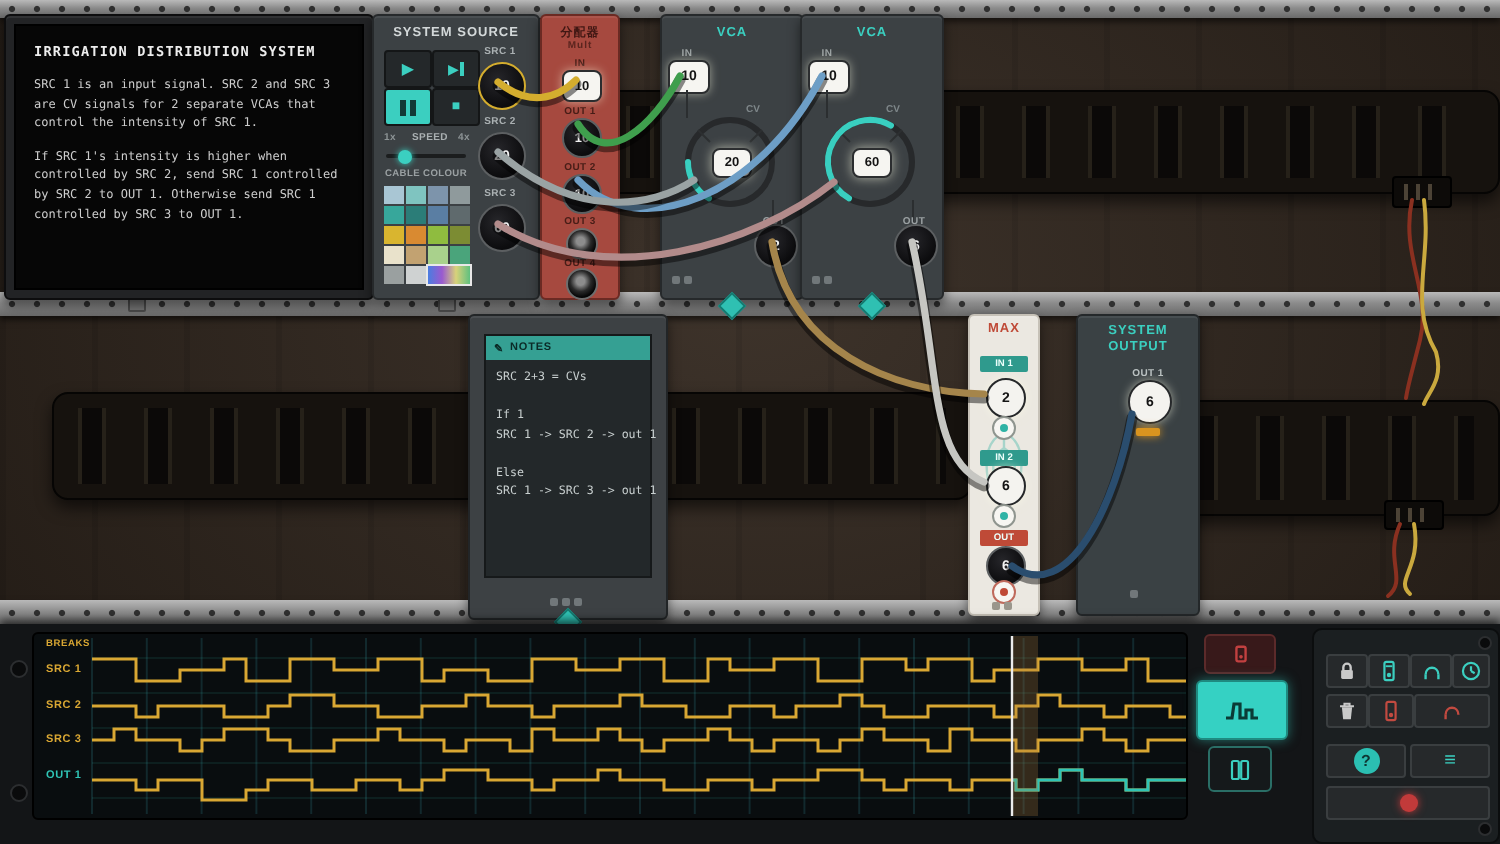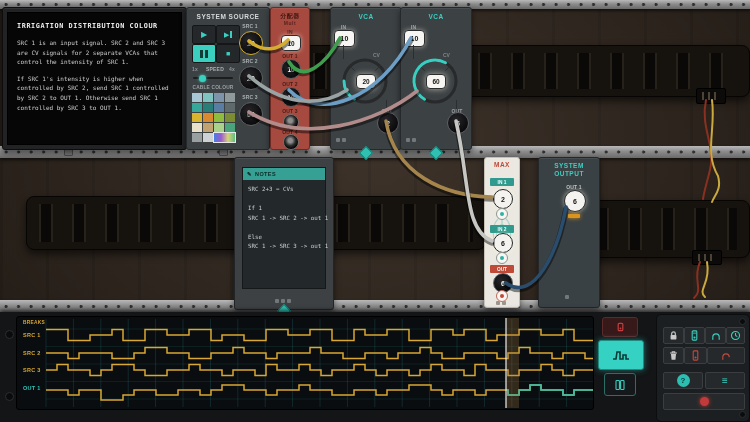--- a/index.html
+++ b/index.html
@@ -132,21 +132,21 @@
   <div class="connector" style="left:692px;top:250px;width:28px;height:13px;"></div>
   <svg class="overlay" width="750" height="422" style="z-index:2;">
     <path d="M706,100 C 700,128 716,146 710,170 C 706,186 704,192 703,199" fill="none" stroke="#8a3020" stroke-width="2" stroke-linecap="round"></path>
     <path d="M712,100 C 716,130 704,152 718,176 C 722,190 714,196 712,202" fill="none" stroke="#caa93e" stroke-width="2" stroke-linecap="round"></path>
     <path d="M700,262 C 692,280 704,290 694,298" fill="none" stroke="#8a3020" stroke-width="2" stroke-linecap="round"></path>
     <path d="M707,262 C 711,284 697,290 705,297" fill="none" stroke="#caa93e" stroke-width="2" stroke-linecap="round"></path>
   </svg>
 
   <div id="instruction" class="module" style="left:2px;top:7px;width:183px;height:141px;">
     <div class="screen">
-      <h1>IRRIGATION DISTRIBUTION COLOUR</h1>
+      <h1>IRRIGATION DISTRIBUTION SYSTEM</h1>
       <p>SRC 1 is an input signal. SRC 2 and SRC 3 are CV signals for 2 separate VCAs that control the intensity of SRC 1.</p>
       <p>If SRC 1's intensity is higher when controlled by SRC 2, send SRC 1 controlled by SRC 2 to OUT 1. Otherwise send SRC 1 controlled by SRC 3 to OUT 1.</p>
     </div>
   </div>
 
   <div id="syssource" class="module m-dark" style="left:186px;top:7px;width:82px;height:141px;">
     <div class="m-title" style="top:5px;color:#d3d8d9;">SYSTEM SOURCE</div>
     <div class="tbtn" style="left:5px;top:17px;">
       <span style="font-size:8px;">▶</span>
     </div>

